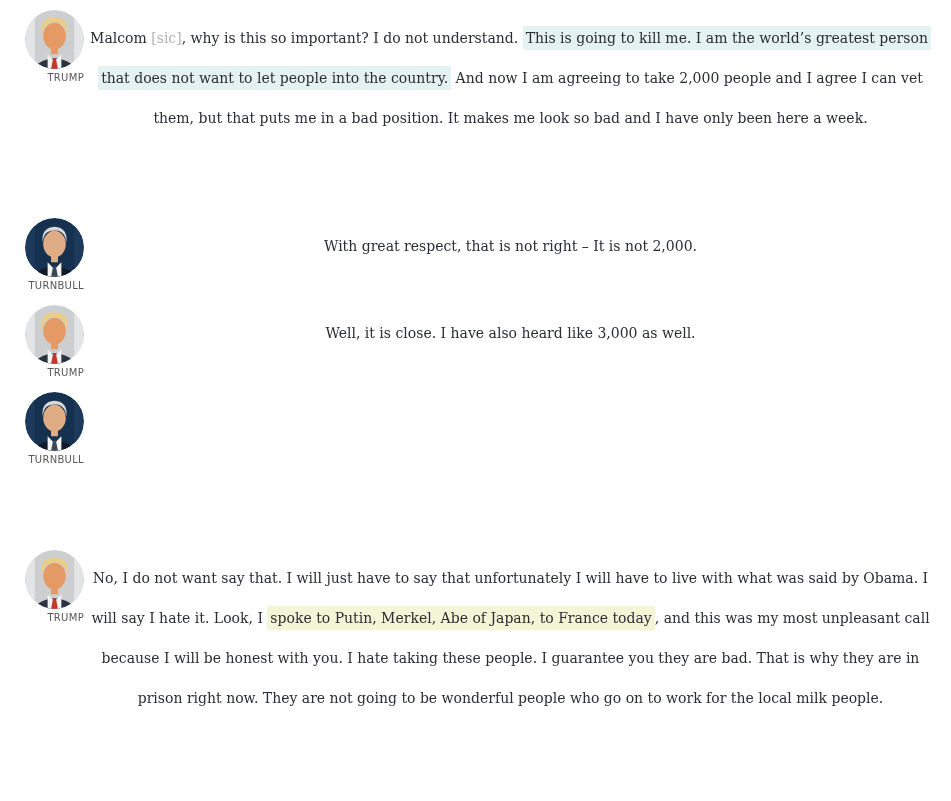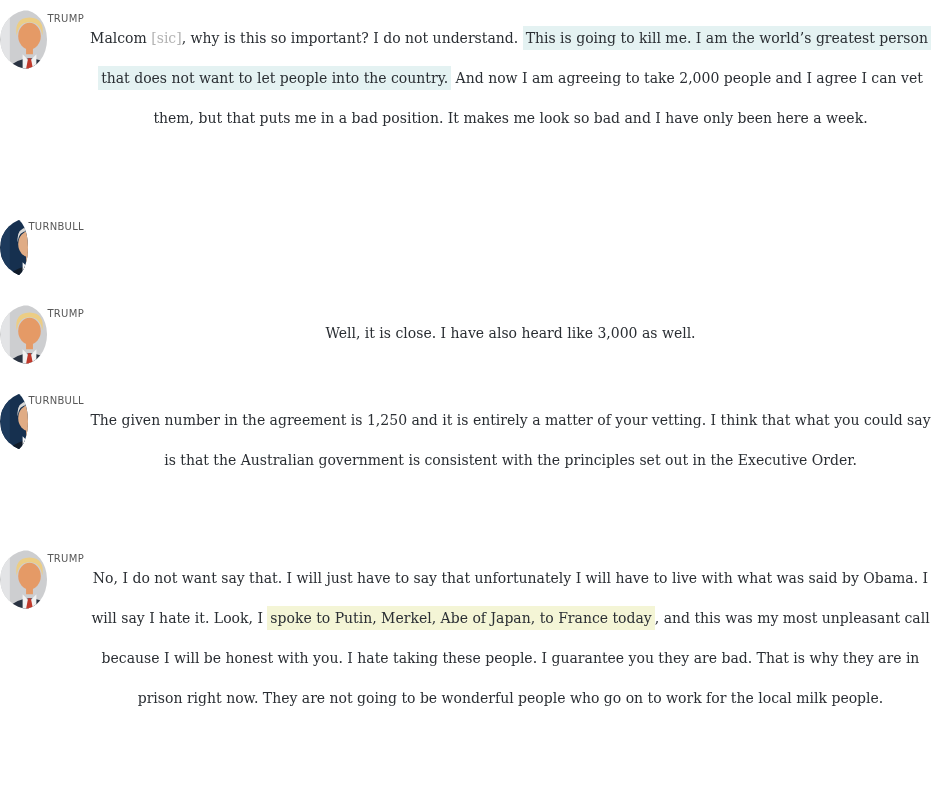--- a/index.html
+++ b/index.html
@@ -14,21 +14,21 @@
   main{
     position:relative;
     width:951px;height:801px;
     overflow:hidden;
     background:#ffffff;
     font-family:"DejaVu Serif","Liberation Serif",serif;
     color:var(--text);
   }
   .row{position:absolute;left:0;width:100%;display:flex;align-items:flex-start;}
   .r0{top:10px}.r1{top:218px}.r2{top:305px}.r3{top:392px}.r4{top:550px}
-  .avatar-col{flex:0 0 84px;width:84px;display:flex;flex-direction:row;align-items:flex-start;}
+  .avatar-col{flex:0 0 84px;width:84px;display:flex;flex-direction:column;align-items:flex-end;}
   .avatar{width:59px;height:59px;display:block;border-radius:50%;overflow:hidden;}
   .avatar svg{display:block;}
   .speaker-label{
     font-family:"DejaVu Sans","Liberation Sans",sans-serif;
     font-size:10px;line-height:12px;margin-top:3px;
     color:var(--label);letter-spacing:.3px;white-space:nowrap;
   }
   .speech{
     flex:1;margin:8px 14px 0 0;
     font-size:14px;line-height:40px;
@@ -92,20 +92,21 @@
               <path d="M4,62 Q30,36 56,62 L56,62 L4,62 Z" fill="#101b29"></path>
               <path d="M23,45 L30,52 L37,45 L37,60 L23,60 Z" fill="#f5f5f5"></path>
               <path d="M28.6,49 L31.4,49 L33.5,60 L26.5,60 Z" fill="#3a4a5a"></path>
               <ellipse cx="30" cy="26.5" rx="11.5" ry="13.5" fill="#e0ac85"></ellipse>
               <path d="M18,25 Q16,10 30,9 Q44,10 42,25 Q41,15 34,13 Q25,12 21,16 Q18.5,19 18,25 Z" fill="#d8d8d6"></path>
             </g>
           </svg>
         </span>
         <span class="speaker-label">TURNBULL</span>
       </div>
+      <p class="speech"><span>With great respect, that is not right – It is not 2,000.</span></p>
     </section>
 
     <section class="row r2">
       <div class="avatar-col">
         <span class="avatar">
           <svg viewBox="0 0 60 60" width="59" height="59" xmlns="http://www.w3.org/2000/svg">
             <defs>
               <clipPath id="clip2">
                 <circle cx="30" cy="30" r="30"></circle>
               </clipPath>
@@ -145,21 +146,20 @@
               <path d="M4,62 Q30,36 56,62 L56,62 L4,62 Z" fill="#101b29"></path>
               <path d="M23,45 L30,52 L37,45 L37,60 L23,60 Z" fill="#f5f5f5"></path>
               <path d="M28.6,49 L31.4,49 L33.5,60 L26.5,60 Z" fill="#3a4a5a"></path>
               <ellipse cx="30" cy="26.5" rx="11.5" ry="13.5" fill="#e0ac85"></ellipse>
               <path d="M18,25 Q16,10 30,9 Q44,10 42,25 Q41,15 34,13 Q25,12 21,16 Q18.5,19 18,25 Z" fill="#d8d8d6"></path>
             </g>
           </svg>
         </span>
         <span class="speaker-label">TURNBULL</span>
       </div>
-      <p class="speech"><span>The given number in the agreement is 1,250 and it is entirely a matter of your vetting. I think that what you could say is that the Australian government is consistent with the principles set out in the Executive Order.</span></p>
     </section>
 
     <section class="row r4">
       <div class="avatar-col">
         <span class="avatar">
           <svg viewBox="0 0 60 60" width="59" height="59" xmlns="http://www.w3.org/2000/svg">
             <defs>
               <clipPath id="clip4">
                 <circle cx="30" cy="30" r="30"></circle>
               </clipPath>

